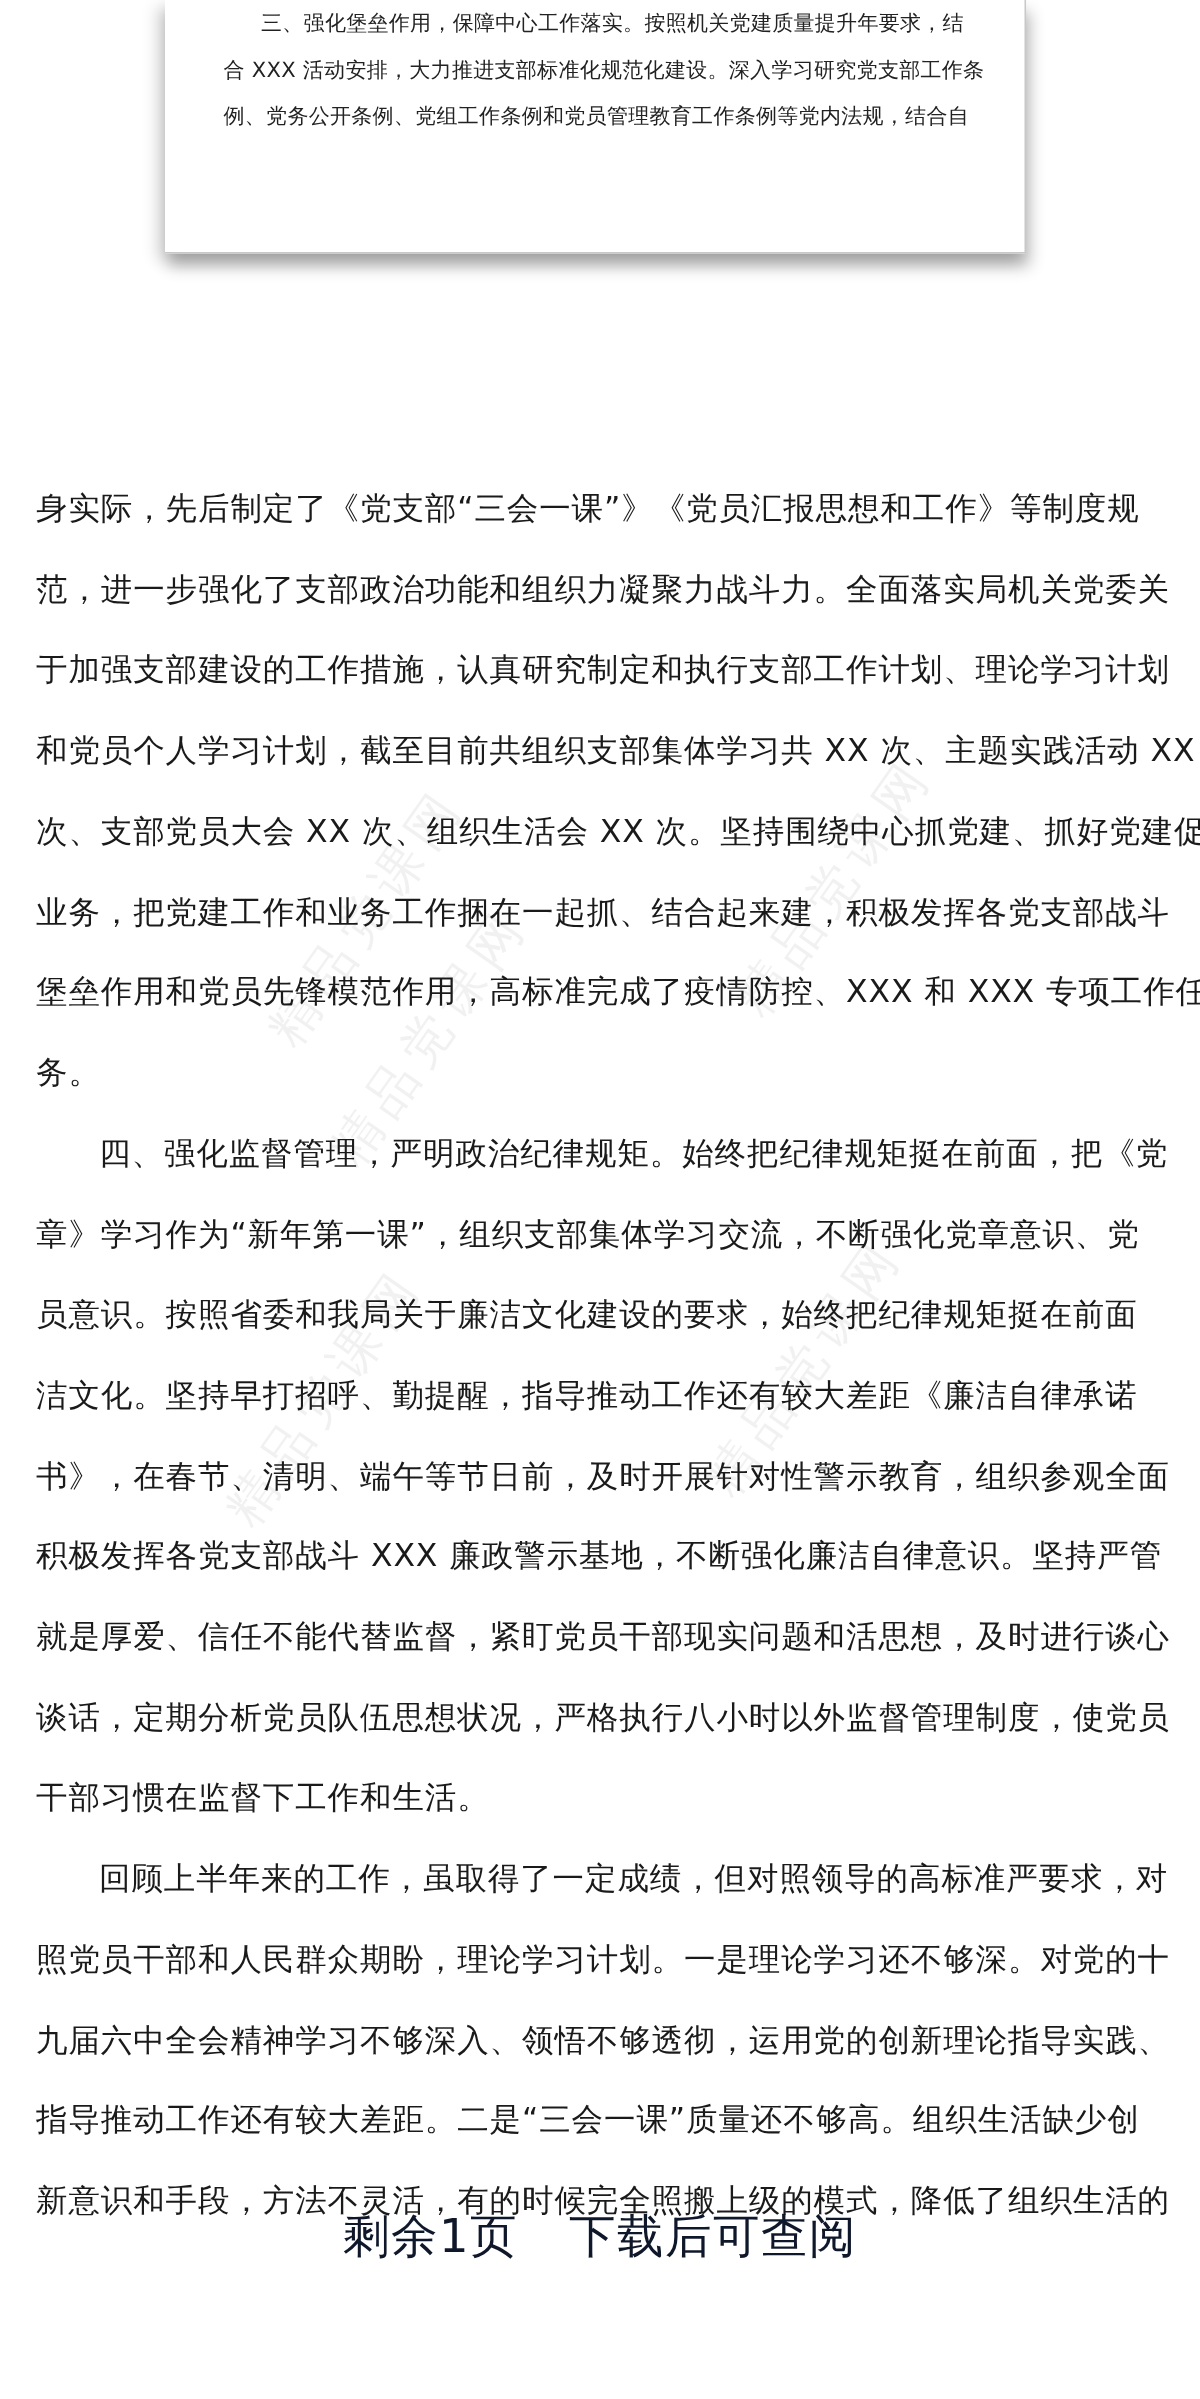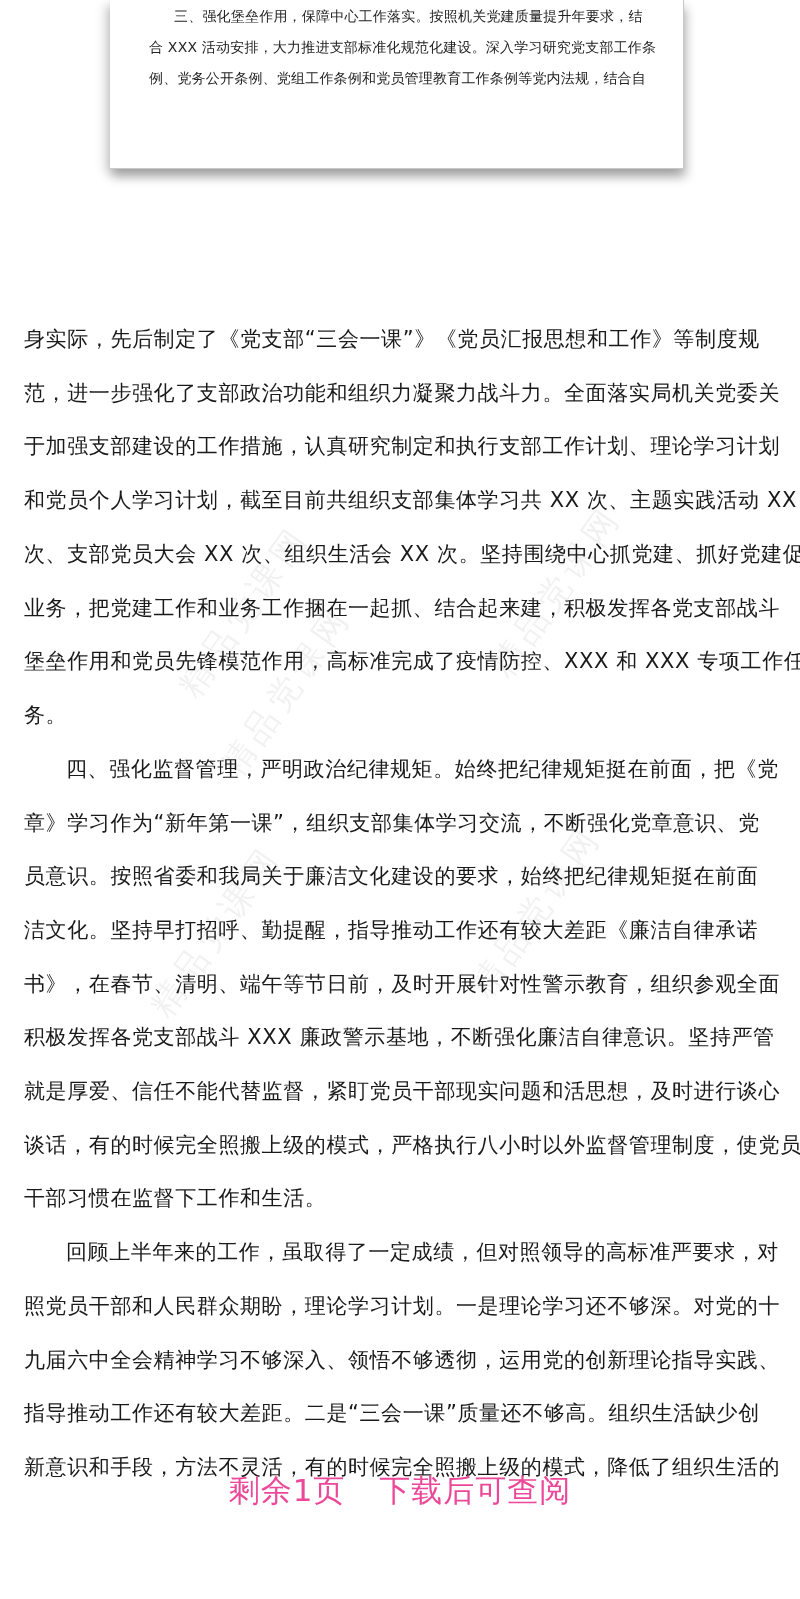--- a/index.html
+++ b/index.html
@@ -71,21 +71,21 @@
   }
 
   
   .footer-note {
     position: absolute;
     top: 1470px;
     left: 0;
     width: 800px;
     text-align: center;
     font-size: 31px;
-    color: #ec4899;
+    color: #0f172a;
     letter-spacing: 1px;
   }
   .footer-note span { display: inline-block; }
   .footer-note .gap { width: 34px; }
 </style>
 </head>
 <body>
 
 <div class="preview-card">
   <div class="pline indent" style="top:8px;">三、强化堡垒作用，保障中心工作落实。按照机关党建质量提升年要求，结</div>
@@ -108,21 +108,21 @@
   <div class="line" style="top:595px;">业务，把党建工作和业务工作捆在一起抓、结合起来建，积极发挥各党支部战斗</div>
   <div class="line" style="top:648px;">堡垒作用和党员先锋模范作用，高标准完成了疫情防控、XXX 和 XXX 专项工作任</div>
   <div class="line" style="top:702px;">务。</div>
   <div class="line indent" style="top:756px;">四、强化监督管理，严明政治纪律规矩。始终把纪律规矩挺在前面，把《党</div>
   <div class="line" style="top:810px;">章》学习作为“新年第一课”，组织支部集体学习交流，不断强化党章意识、党</div>
   <div class="line" style="top:863px;">员意识。按照省委和我局关于廉洁文化建设的要求，始终把纪律规矩挺在前面</div>
   <div class="line" style="top:917px;">洁文化。坚持早打招呼、勤提醒，指导推动工作还有较大差距《廉洁自律承诺</div>
   <div class="line" style="top:971px;">书》，在春节、清明、端午等节日前，及时开展针对性警示教育，组织参观全面</div>
   <div class="line" style="top:1024px;">积极发挥各党支部战斗 XXX 廉政警示基地，不断强化廉洁自律意识。坚持严管</div>
   <div class="line" style="top:1078px;">就是厚爱、信任不能代替监督，紧盯党员干部现实问题和活思想，及时进行谈心</div>
-  <div class="line" style="top:1132px;">谈话，有的时候完全照搬上级的模式，严格执行八小时以外监督管理制度，使党员</div>
+  <div class="line" style="top:1132px;">谈话，定期分析党员队伍思想状况，严格执行八小时以外监督管理制度，使党员</div>
   <div class="line" style="top:1185px;">干部习惯在监督下工作和生活。</div>
   <div class="line indent" style="top:1239px;">回顾上半年来的工作，虽取得了一定成绩，但对照领导的高标准严要求，对</div>
   <div class="line" style="top:1293px;">照党员干部和人民群众期盼，理论学习计划。一是理论学习还不够深。对党的十</div>
   <div class="line" style="top:1347px;">九届六中全会精神学习不够深入、领悟不够透彻，运用党的创新理论指导实践、</div>
   <div class="line" style="top:1400px;">指导推动工作还有较大差距。二是“三会一课”质量还不够高。组织生活缺少创</div>
   <div class="line" style="top:1454px;">新意识和手段，方法不灵活，有的时候完全照搬上级的模式，降低了组织生活的</div>
 </div>
 
 <div class="footer-note">
   <span>剩余1页</span><span class="gap"></span><span>下载后可查阅</span>

